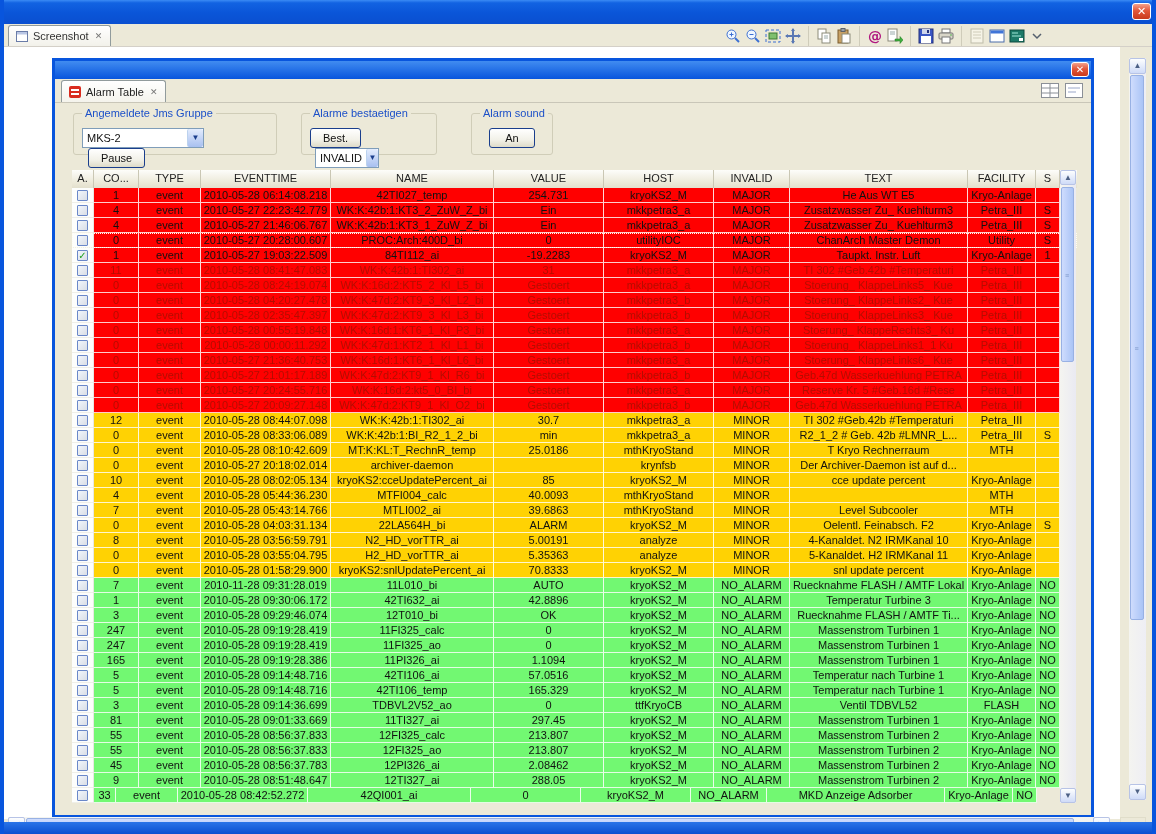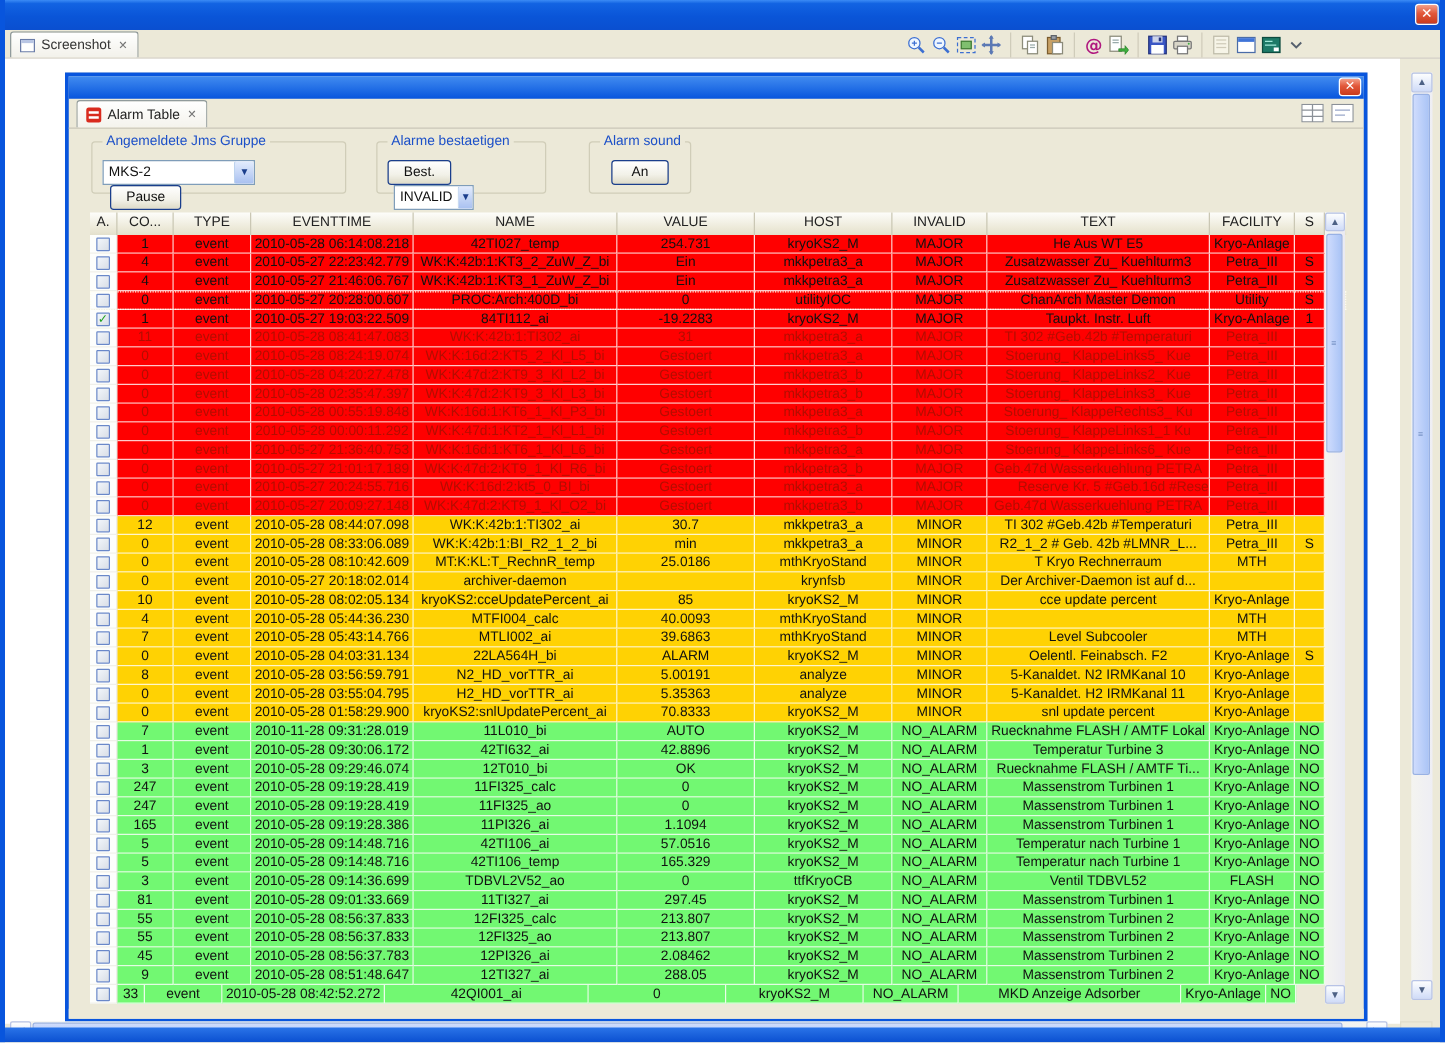--- a/index.html
+++ b/index.html
@@ -506,21 +506,21 @@
               <div class="cell ackcell" style="width: 22px;">
                 <span class="ckb"></span>
               </div>
               <div class="cell colored" style="width: 45px;">0</div>
               <div class="cell colored" style="width: 62px;">event</div>
               <div class="cell colored" style="width: 130px;">2010-05-27 20:24:55.716</div>
               <div class="cell colored" style="width: 163px;">WK:K:16d:2:kt5_0_BI_bi</div>
               <div class="cell colored" style="width: 110px;">Gestoert</div>
               <div class="cell colored" style="width: 110px;">mkkpetra3_a</div>
               <div class="cell colored" style="width: 76px;">MAJOR</div>
-              <div class="cell colored" style="width: 178px; text-align: right;">Reserve Kr. 5 #Geb.16d #Rese</div>
+              <div class="cell colored" style="width: 178px;">Reserve Kr. 5 #Geb.16d #Rese</div>
               <div class="cell colored" style="width: 68px;">Petra_III</div>
               <div class="cell colored" style="width: 24px;"></div>
             </div>
             <div class="row row-major dim">
               <div class="cell ackcell" style="width: 22px;">
                 <span class="ckb"></span>
               </div>
               <div class="cell colored" style="width: 45px;">0</div>
               <div class="cell colored" style="width: 62px;">event</div>
               <div class="cell colored" style="width: 130px;">2010-05-27 20:09:27.148</div>
@@ -656,21 +656,21 @@
               <div class="cell ackcell" style="width: 22px;">
                 <span class="ckb"></span>
               </div>
               <div class="cell colored" style="width: 45px;">8</div>
               <div class="cell colored" style="width: 62px;">event</div>
               <div class="cell colored" style="width: 130px;">2010-05-28 03:56:59.791</div>
               <div class="cell colored" style="width: 163px;">N2_HD_vorTTR_ai</div>
               <div class="cell colored" style="width: 110px;">5.00191</div>
               <div class="cell colored" style="width: 110px;">analyze</div>
               <div class="cell colored" style="width: 76px;">MINOR</div>
-              <div class="cell colored" style="width: 178px;">5-Kanaldet. N2 IRMKanal 10</div>
+              <div class="cell colored" style="width: 178px;">4-Kanaldet. N2 IRMKanal 10</div>
               <div class="cell colored" style="width: 68px;">Kryo-Anlage</div>
               <div class="cell colored" style="width: 24px;"></div>
             </div>
             <div class="row row-minor">
               <div class="cell ackcell" style="width: 22px;">
                 <span class="ckb"></span>
               </div>
               <div class="cell colored" style="width: 45px;">0</div>
               <div class="cell colored" style="width: 62px;">event</div>
               <div class="cell colored" style="width: 130px;">2010-05-28 03:55:04.795</div>

